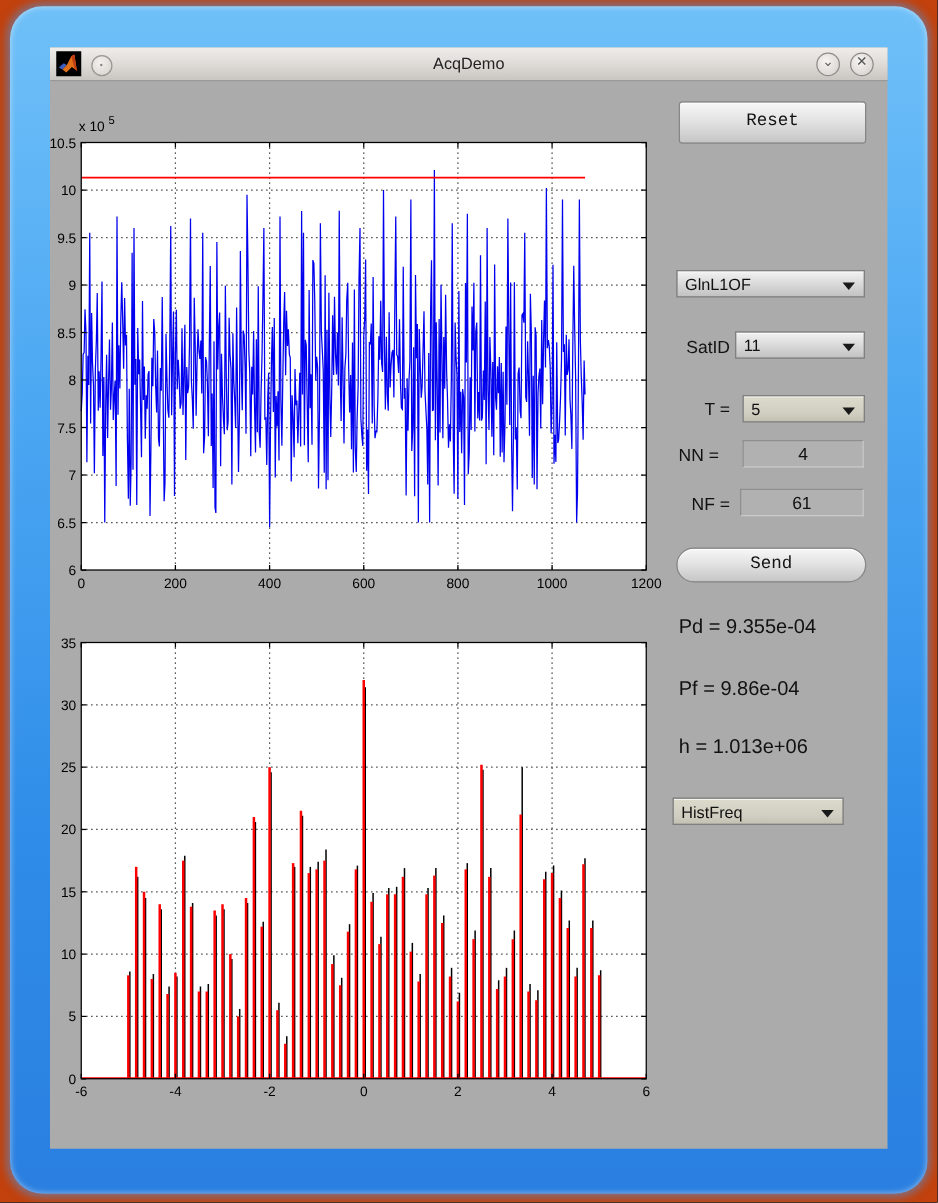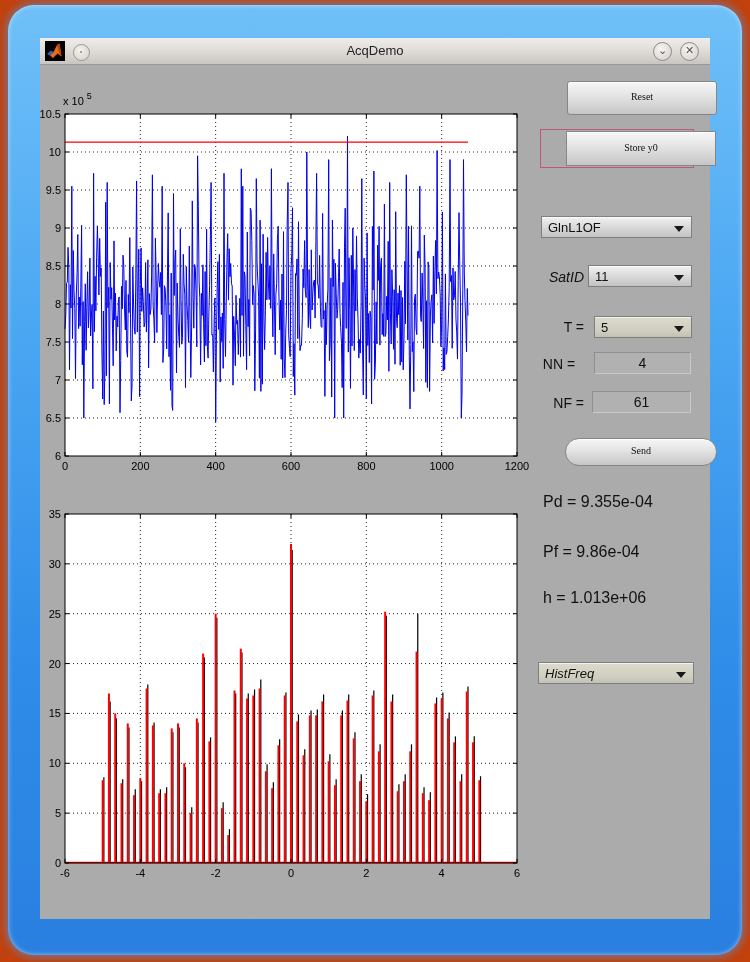--- a/index.html
+++ b/index.html
@@ -23,39 +23,39 @@
           font-size:11px;line-height:15px;text-align:center;color:#555;cursor:default;}
   .tb-min{right:38px;}
   .tb-close{right:11px;}
   
   .client{position:absolute;left:0;top:27px;width:670px;height:854px;}
   .plot-svg{position:absolute;left:0;}
   
   .btn{position:absolute;border:1px solid #868686;border-radius:3px;
        background:linear-gradient(180deg,#f7f7f7 0%,#e3e3e3 45%,#c6c6c6 100%);
        box-shadow:inset 0 1px 0 rgba(255,255,255,.85);
-       font-size:10px;color:#111;text-align:center;cursor:default;
-       font-family:Liberation Serif, serif;margin-left:24px;}
+       font-size:14px;color:#111;text-align:center;cursor:default;
+       font-family:Liberation Mono, monospace;}
   .btn-reset{left:503px;top:16px;width:148px;height:32px;line-height:30px;}
   .store-wrap{position:absolute;left:500px;top:64px;width:152px;height:37px;border:1px solid #c2557f;}
   .btn-store{left:1px;top:1px;width:148px;height:33px;line-height:31px;border-radius:0;}
   .btn-send{left:501px;top:373px;width:150px;height:26px;line-height:24px;border-radius:14px;}
   .combo{position:absolute;height:22px;border:1px solid #7f7f7f;
          background:linear-gradient(180deg,#f2f2f2 0%,#dadada 50%,#c2c2c2 100%);
          box-shadow:inset 0 1px 0 rgba(255,255,255,.7);
          font-size:13px;color:#111;line-height:21px;padding-left:6px;box-sizing:border-box;cursor:default;}
   .combo.khaki{background:linear-gradient(180deg,#dbdacb 0%,#cfcec0 70%,#c2c1b2 100%);}
   .combo .arrow{position:absolute;right:7px;top:9px;width:0;height:0;
                 border-left:5px solid transparent;border-right:5px solid transparent;border-top:6px solid #1a1a1a;}
   .cb-signal{left:501px;top:151px;width:151px;}
   .cb-satid{left:548px;top:200px;width:104px;}
   .cb-t{left:554px;top:251px;width:98px;}
-  .cb-hist{left:498px;top:597px;width:156px;font-style:italic;}
+  .cb-hist{left:498px;top:573px;width:137px;}
   .fieldlbl{position:absolute;font-size:14px;color:#111;text-align:right;width:50px;}
-  .lbl-satid{left:494px;top:204px;font-style:italic;}
+  .lbl-satid{left:494px;top:204px;}
   .lbl-t{left:494px;top:254px;}
   .lbl-nn{left:494px;top:291px;text-align:center;}
   .lbl-nf{left:494px;top:330px;}
   .edit{position:absolute;height:20px;border:1px solid #c9c9c9;border-top-color:#8f8f8f;border-left-color:#8f8f8f;
         background:#b1b1b1;font-size:14px;color:#111;text-align:center;
         font-family:"Liberation Sans","DejaVu Sans",sans-serif;box-sizing:content-box;padding:0;}
   .edit-nn{left:554px;top:287px;width:95px;}
   .edit-nf{left:552px;top:326px;width:97px;}
   .stat{position:absolute;font-size:16px;color:#111;}
   .stat-pd{left:503px;top:428px;}
@@ -337,23 +337,20 @@
           <line x1="25" y1="78.85714285714289" x2="29" y2="78.85714285714289" stroke="#000"></line>
           <line x1="477" y1="78.85714285714289" x2="473" y2="78.85714285714289" stroke="#000"></line>
           <text x="21" y="82.85714285714289" text-anchor="end" font-size="11px" fill="#000">30</text>
           <line x1="25" y1="29" x2="29" y2="29" stroke="#000"></line>
           <line x1="477" y1="29" x2="473" y2="29" stroke="#000"></line>
           <text x="21" y="33" text-anchor="end" font-size="11px" fill="#000">35</text>
         </svg>
 
       <div class="btn btn-reset">Reset</div>
 
-      <div class="store-wrap">
-        <div class="btn btn-store">Store y0</div>
-      </div>
 
       <div class="combo cb-signal">
         <span>GlnL1OF</span>
         <span class="arrow"></span>
       </div>
 
       <div class="fieldlbl lbl-satid">SatID</div>
       <div class="combo cb-satid">
         <span>11</span>
         <span class="arrow"></span>

